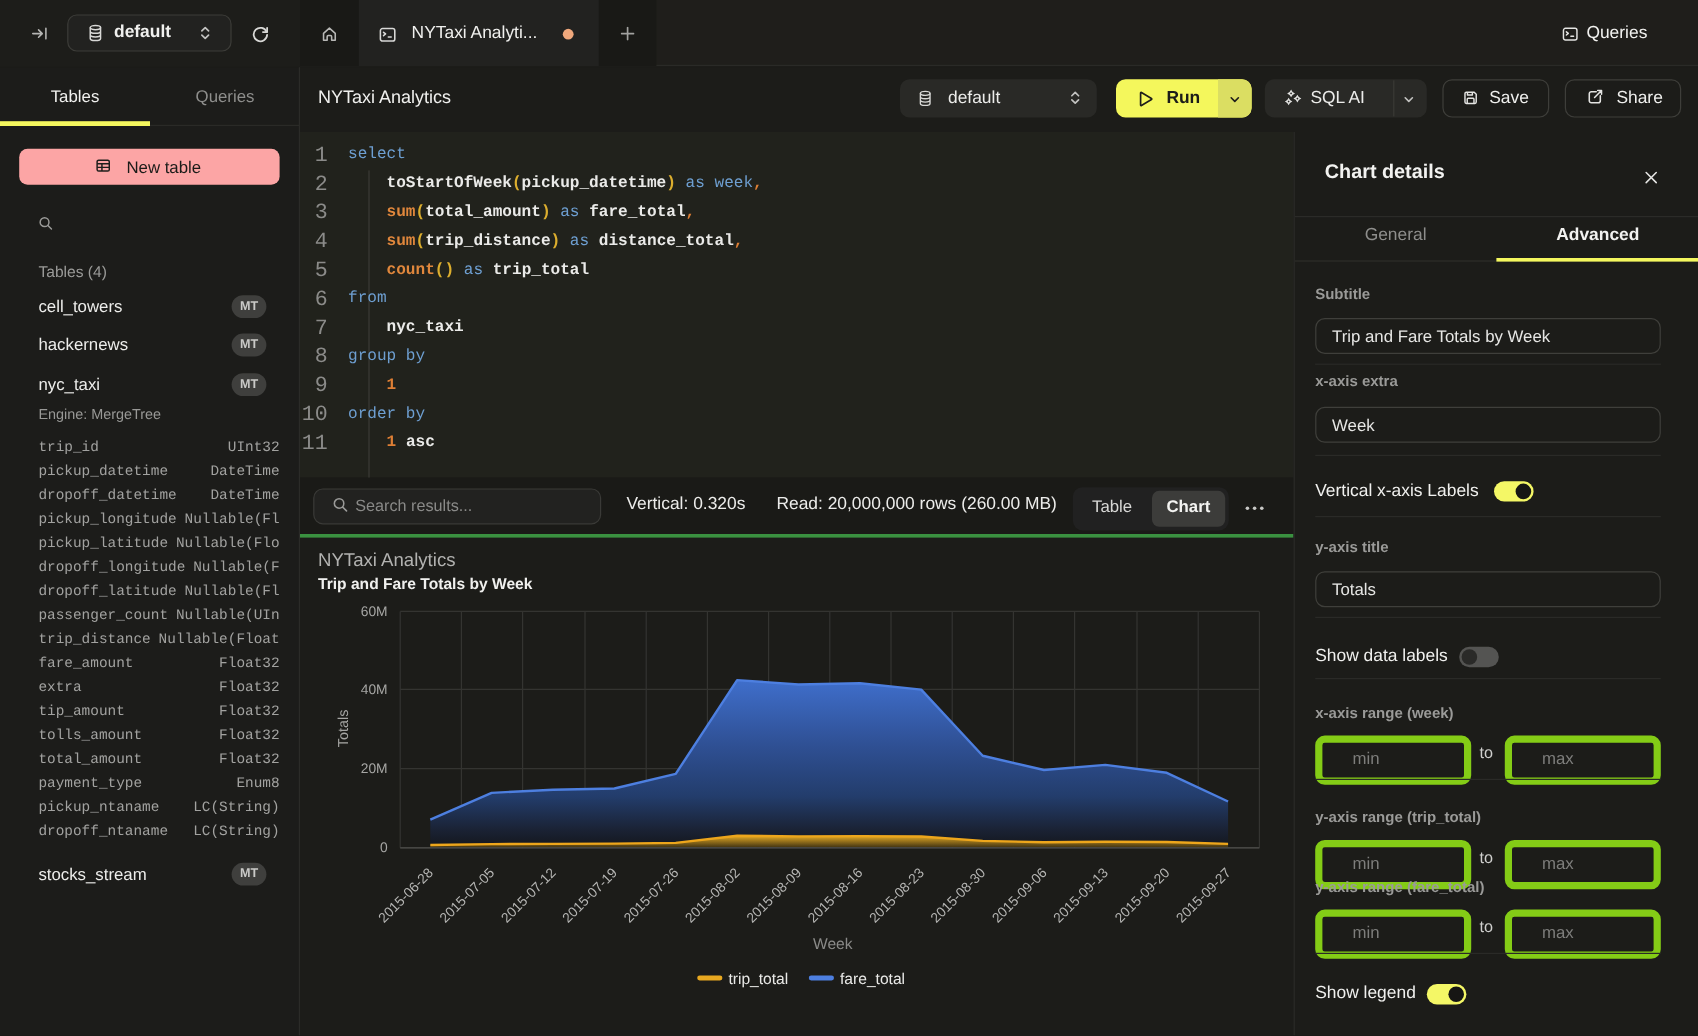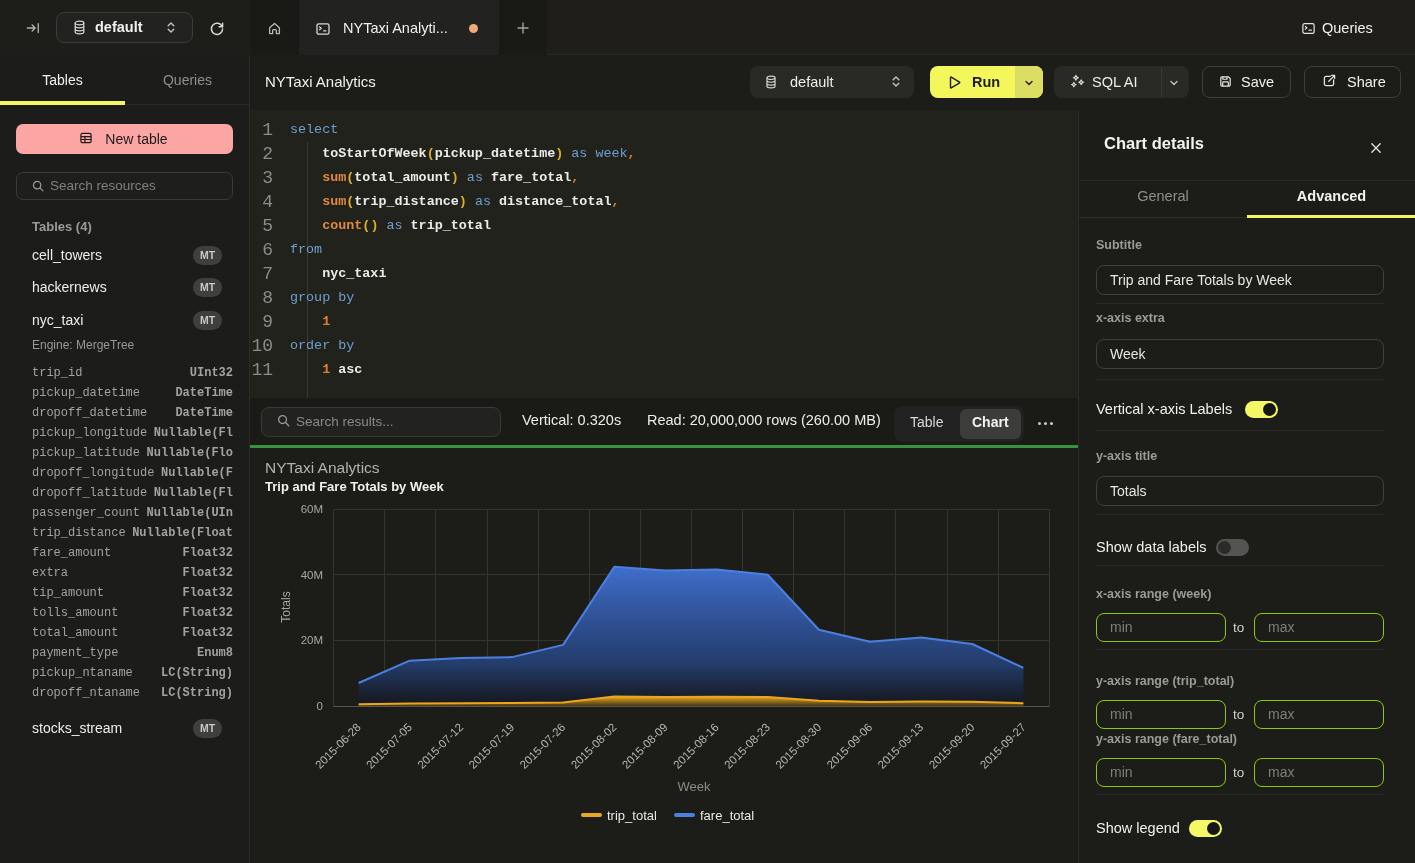--- a/index.html
+++ b/index.html
@@ -17,24 +17,24 @@
 
 
 #sidebar { left:0; top:56px; width:250px; height:807px; background:#1c1c1a; border-right:1px solid #2b2b28; }
 #sidetabs { position:absolute; left:0; top:0; width:250px; height:49px; border-bottom:1px solid #2a2a27; }
 #sidetabs .t1 { position:absolute; left:0; top:0; width:125px; height:49px; text-align:center; line-height:48px; font-size:14px; color:#f0f0ee; font-weight:500; border-bottom:4px solid #f4f75e; }
 #sidetabs .t2 { position:absolute; left:125px; top:0; width:125px; height:49px; text-align:center; line-height:48px; font-size:14px; color:#8e8e8c; }
 #newtable { position:absolute; left:16px; top:68px; width:217px; height:30px; background:#fca5a5; border-radius:7px; color:#1b1b18; font-size:14px; font-weight:400; text-align:center; line-height:30px; }
 #sidesearch { position:absolute; left:16px; top:116px; width:217px; height:28px; background:#1e1e1c; border:1px solid #3a3a37; border-radius:7px; color:#80807e; font-size:13.5px; line-height:26px; padding-left:33px; }
 .sideitem { position:absolute; left:32px; font-size:14px; color:#ededeb; font-weight:500; }
 .mtbadge { position:absolute; left:193px; width:29px; height:19px; background:#3f3f3d; border-radius:10px; color:#c9c9c7; font-size:10.5px; font-weight:600; text-align:center; line-height:19px; }
-.sidelabel { position:absolute; left:32px; font-size:13px; color:#9a9a98; font-weight:700; }
+.sidelabel { position:absolute; left:32px; font-size:13px; color:#9a9a98; font-weight:400; }
 .enginelbl { position:absolute; left:32px; font-size:12px; color:#989896; }
 .col { position:absolute; left:32px; width:201px; font-family:"Liberation Mono",monospace; font-size:12px; color:#a2a2a0; white-space:pre; }
-.col b { float:right; font-weight:700; }
+.col b { float:right; font-weight:400; }
 
 
 #toolbar { left:250px; top:56px; width:1165px; height:54px; background:#1c1c19; }
 #qtitle { position:absolute; left:15px; top:17px; font-size:15px; color:#f0f0ee; font-weight:500; }
 
 
 #editor { left:250px; top:110px; width:828px; height:288px; background:#21221c; }
 #linenos { position:absolute; left:0; top:8px; width:23px; text-align:right; font-family:"Liberation Mono",monospace; font-size:18px; line-height:24px; color:#8b8b89; }
 #code { position:absolute; left:40px; top:8px; font-family:"Liberation Mono",monospace; font-size:13.4px; line-height:24px; font-weight:700; color:#eaeae8; white-space:pre; }
 #code .k { color:#6e9fd1; font-weight:400; }
@@ -60,21 +60,21 @@
 #ptabs .a { position:absolute; left:168px; top:0; width:169px; height:40px; text-align:center; line-height:36px; font-size:14.5px; color:#f2f2f0; font-weight:700; border-bottom:3px solid #f4f75e; }
 .plabel { position:absolute; left:17px; font-size:12.5px; color:#9a9a98; font-weight:600; }
 .pinput { position:absolute; left:17px; width:288px; height:30px; border:1px solid #3f3f3b; border-radius:8px; background:transparent; font-size:14px; color:#e6e6e4; line-height:28px; padding-left:13px; }
 .pdiv { position:absolute; left:17px; width:288px; height:1px; background:#2a2a27; }
 .ptoggle-label { position:absolute; left:17px; font-size:14.5px; color:#f0f0ee; }
 .tog { position:absolute; width:33px; height:17px; border-radius:9px; }
 .tog.on { background:#f4f766; }
 .tog.on:after { content:""; position:absolute; right:2px; top:2px; width:13px; height:13px; border-radius:50%; background:#161614; }
 .tog.off { background:#545452; }
 .tog.off:after { content:""; position:absolute; left:2px; top:2px; width:13px; height:13px; border-radius:50%; background:#2a2a28; }
-.minmax { position:absolute; width:130px; height:29px; border:1px solid #84cc16; border-radius:8px; color:#7e7e7c; font-size:14px; line-height:27px; padding-left:13px; }
+.minmax { position:absolute; width:130px; height:41px; border:6px solid #84cc16; border-radius:8px; color:#7e7e7c; font-size:14px; line-height:27px; padding-left:25px; }
 .tolbl { position:absolute; font-size:13.5px; color:#cfcfcd; }
 </style>
 </head>
 <body>
 <div id="app">
 
   <div class="abs" id="topbar"></div>
   <div class="abs" id="topbar-left"></div>
   <div class="abs" id="tabstrip"></div>
   <div class="abs" id="activetab"></div>
@@ -122,21 +122,20 @@
   <div class="abs" id="sidebar">
     <div id="sidetabs">
         <div class="t1">Tables</div>
         <div class="t2">Queries</div>
       </div>
     <div id="newtable"><span style="position:relative;left:12px;">New table</span></div>
     <svg class="abs" style="left:79px;top:75px;" width="14" height="14" viewBox="0 0 16 16" fill="none" stroke="#1e1e1b" stroke-width="1.4" stroke-linejoin="round">
         <rect x="2.2" y="2.8" width="11.6" height="10.4" rx="1.5"></rect>
         <path d="M2.2 6.3h11.6M2.2 9.7h11.6M6.8 6.3v6.9"></path>
       </svg>
-    <div id="sidesearch">Search resources</div>
     <svg class="abs" style="left:31px;top:123px;" width="14" height="14" viewBox="0 0 16 16" fill="none" stroke="#9a9a98" stroke-width="1.4" stroke-linecap="round">
         <circle cx="7" cy="7" r="4.2"></circle>
         <path d="M10.2 10.2 13.6 13.6"></path>
       </svg>
     <div class="sidelabel" style="top:163px;">Tables (4)</div>
     <div class="sideitem" style="top:191px;">cell_towers</div>
       <div class="mtbadge" style="top:190px;">MT</div>
     <div class="sideitem" style="top:223px;">hackernews</div>
       <div class="mtbadge" style="top:222px;">MT</div>
     <div class="sideitem" style="top:256px;">nyc_taxi</div>

